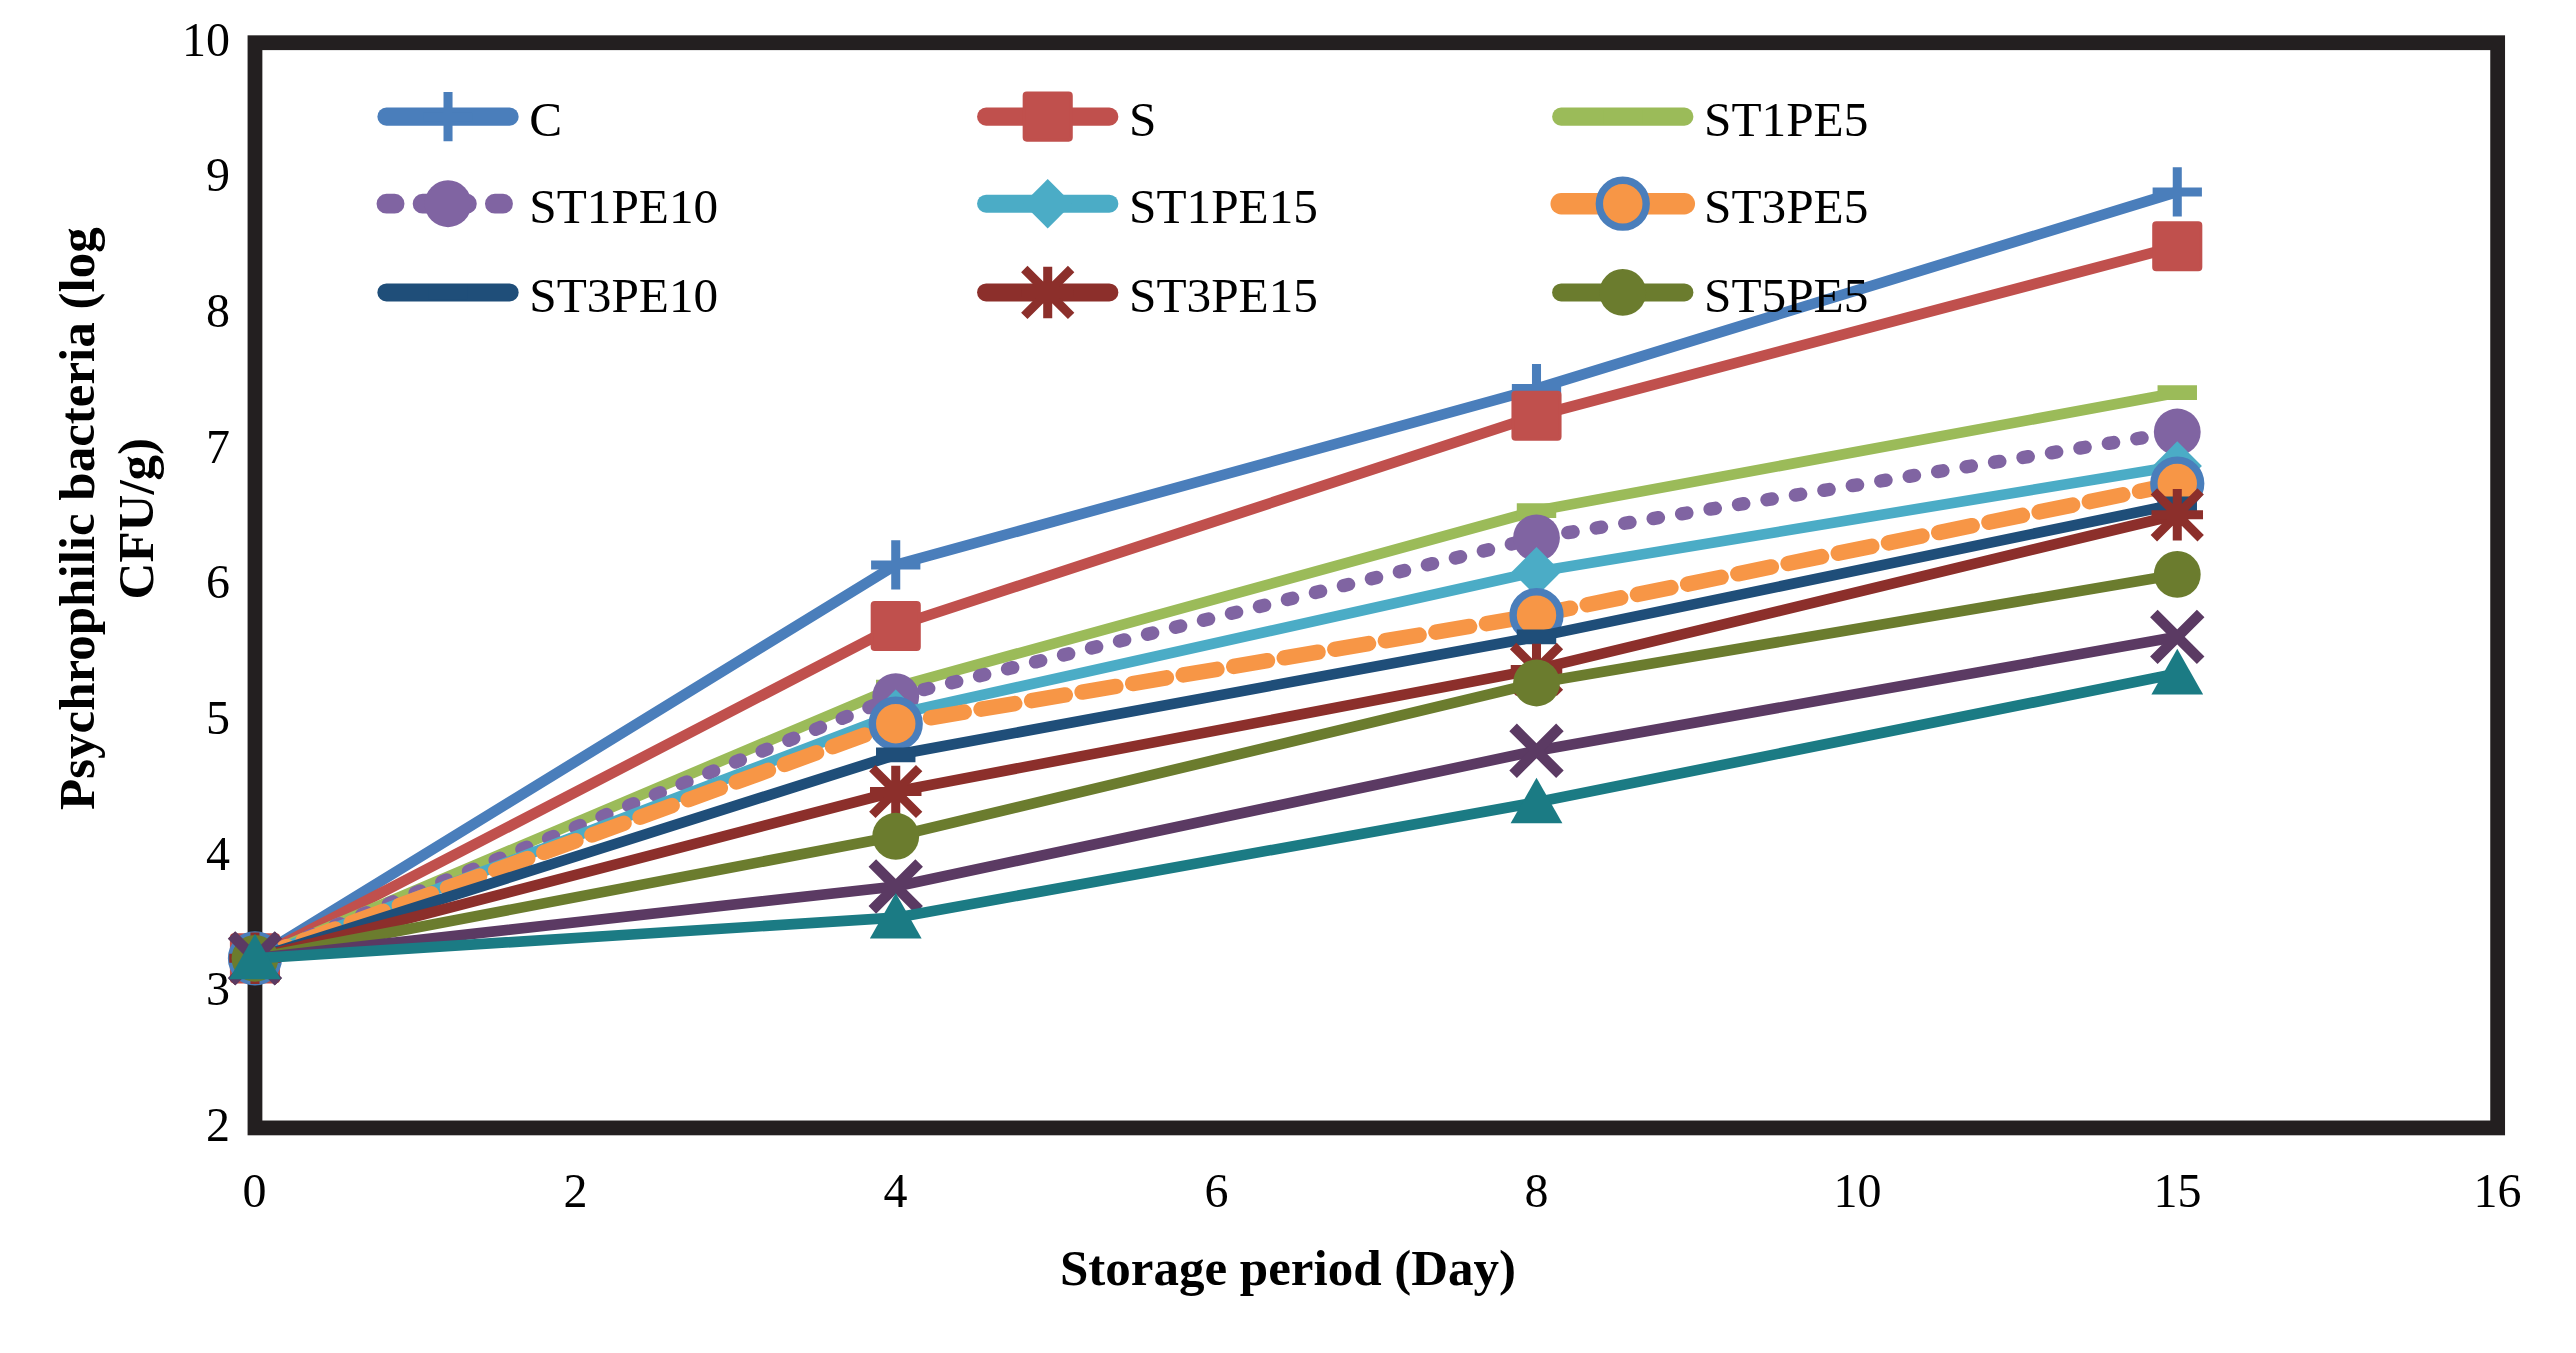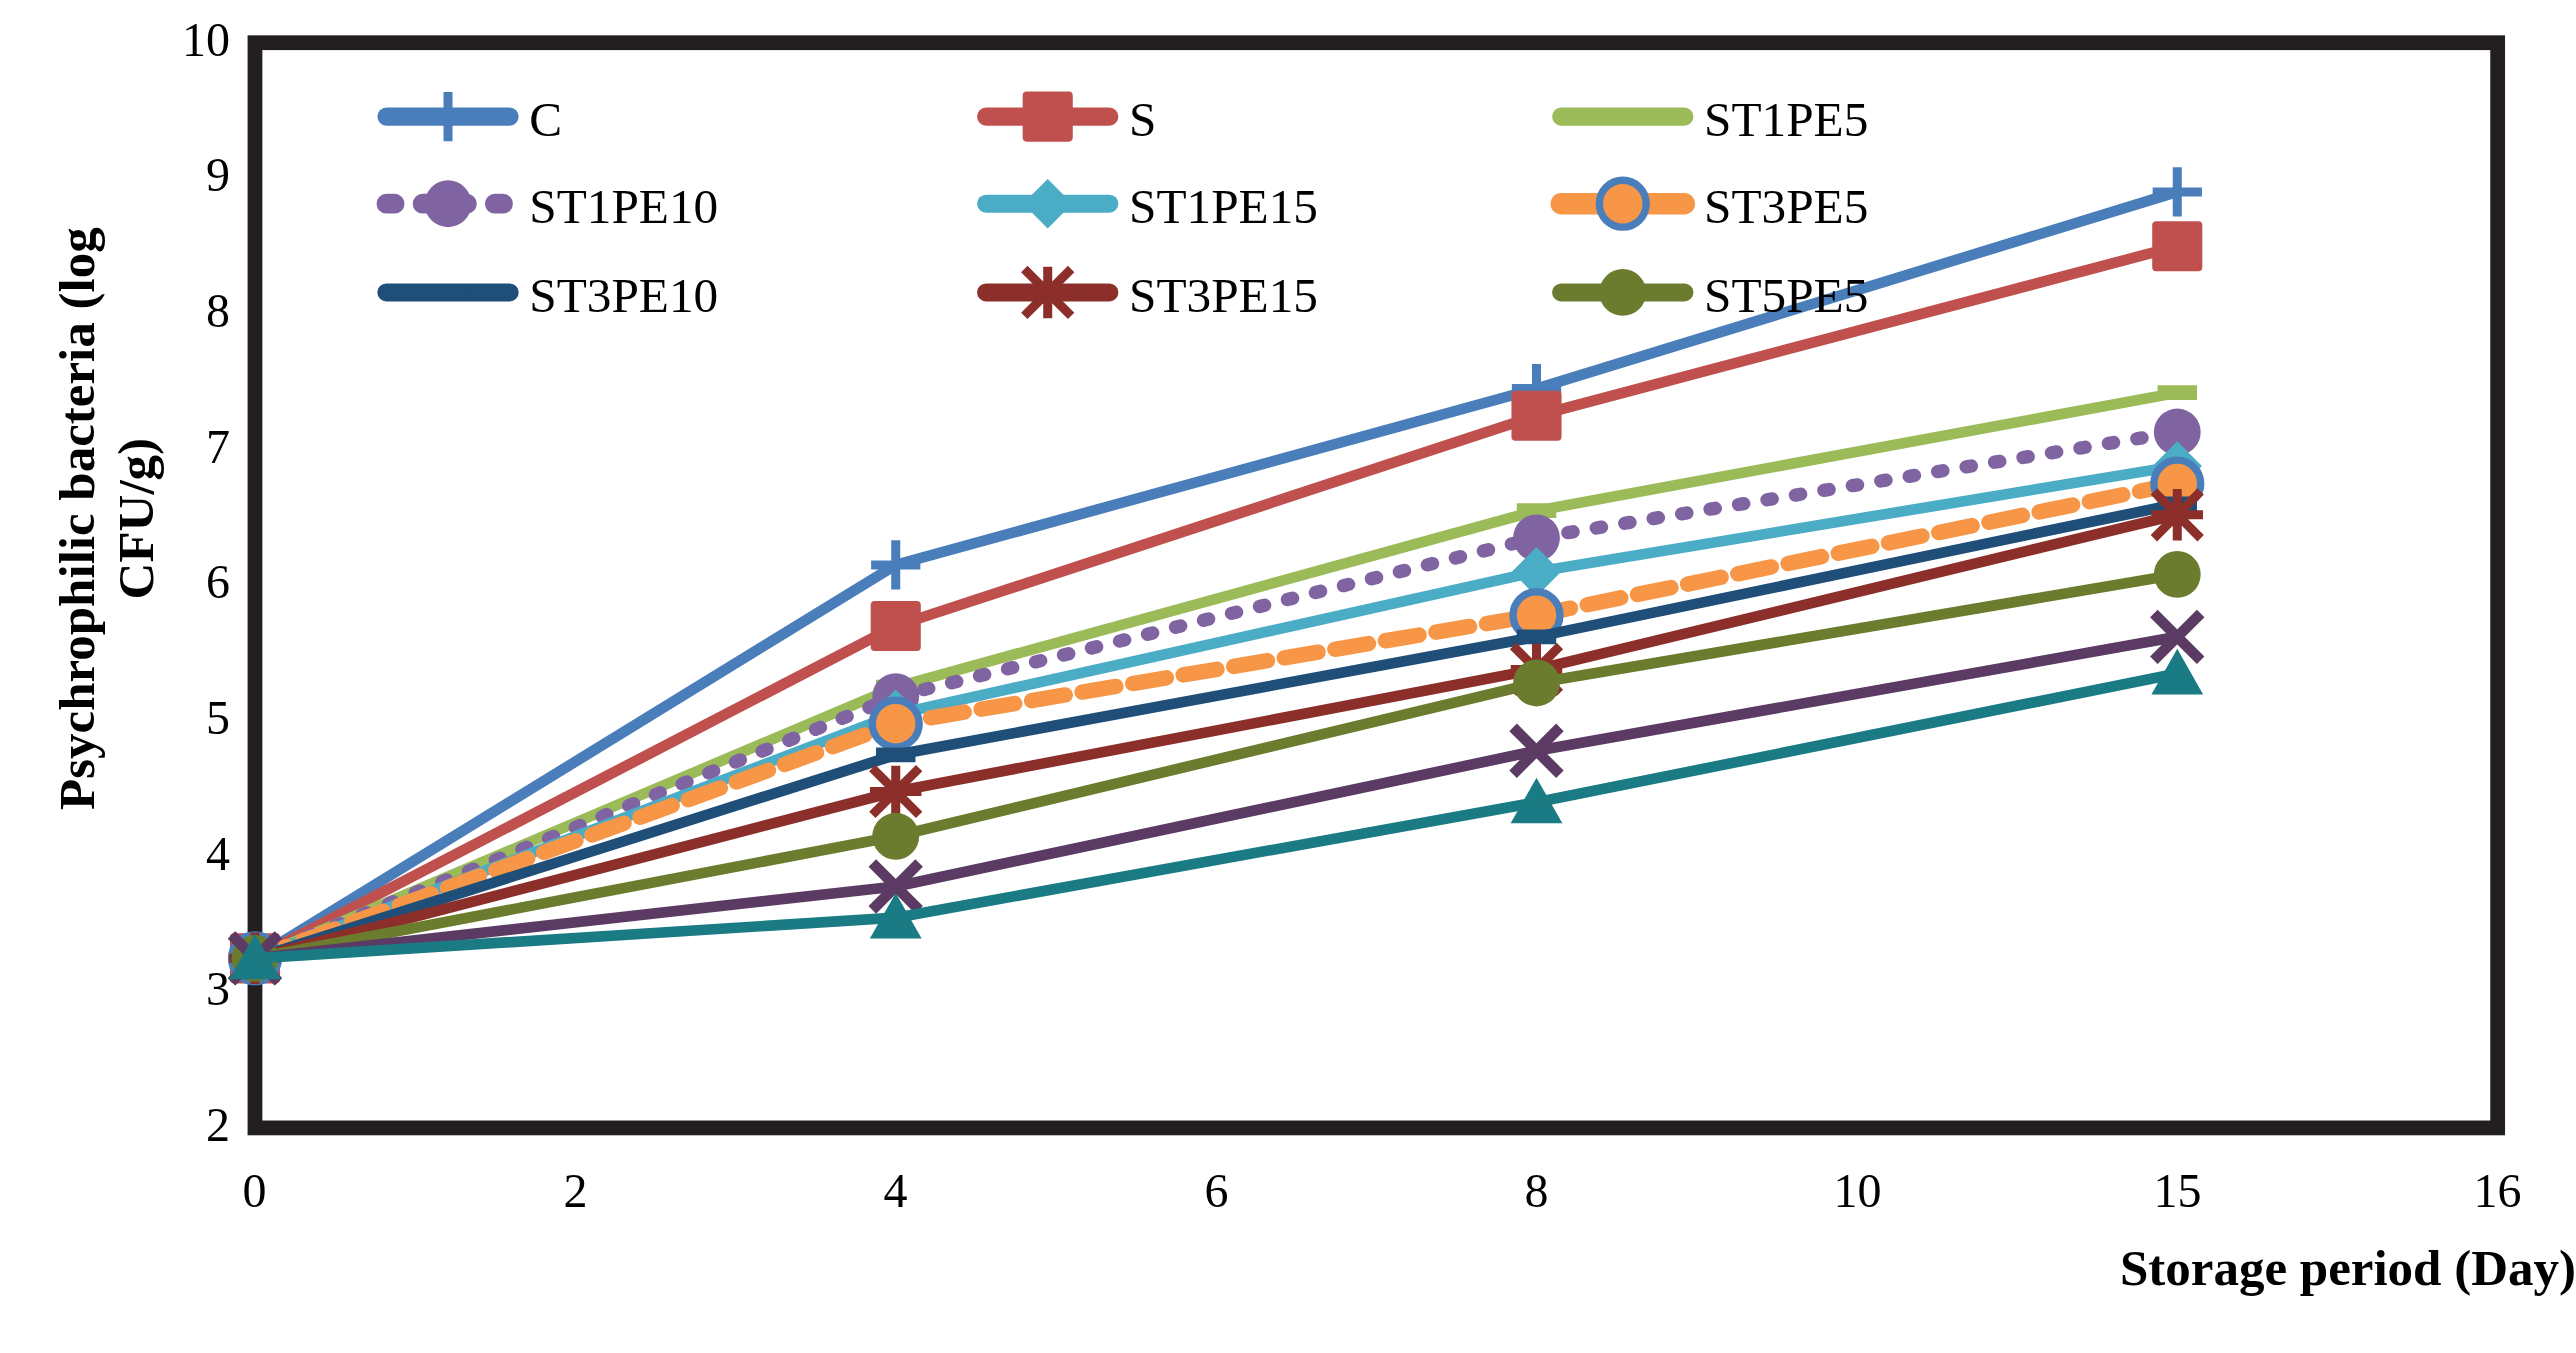--- a/index.html
+++ b/index.html
@@ -15,21 +15,21 @@
     text-align:center;
     font-weight:bold;
     font-size:51px;
     line-height:1.15;
     color:#000;
     font-family:"Liberation Serif",serif;
   }
   .xlabel{
     position:absolute;
     left:0; top:1239px; width:2576px;
-    text-align:right;
+    text-align:center;
     font-weight:bold;
     font-size:51px;
     color:#000;
     font-family:"Liberation Serif",serif;
   }
   .ytick{
     position:absolute;
     width:99px; text-align:right;
     font-size:48px; color:#000;
     font-family:"Liberation Serif",serif;

